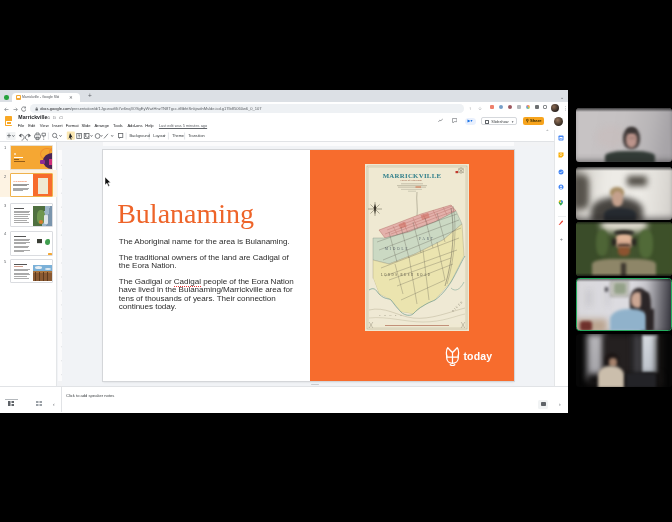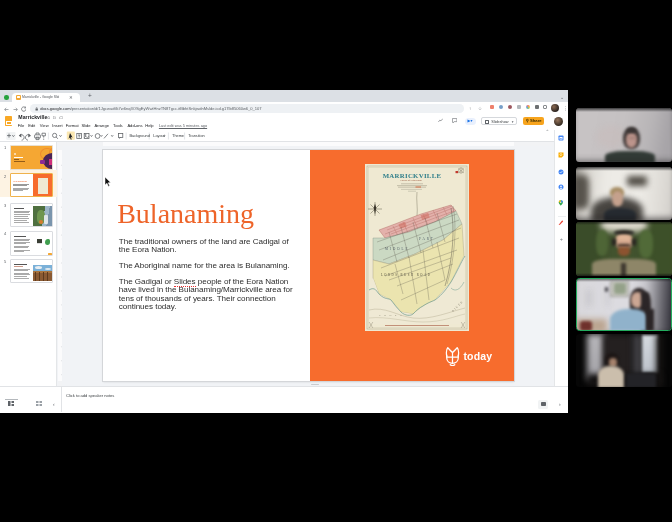--- a/index.html
+++ b/index.html
@@ -286,23 +286,23 @@
               <line x1="3" y1="215" x2="4.5" y2="215"></line>
               <line x1="3" y1="229" x2="4.5" y2="229"></line>
           </g>
         </svg>
       </div>
       <div class="abs" style="left:253px;top:241.5px;width:8px;height:1.6px;border-radius:1px;background:#c9ccd0"></div>
       <div id="slide">
         <div id="orangep"></div>
         <div id="btitle">Bulanaming</div>
         <div id="btext">
+          <div class="pg">The Aboriginal name for the area is Bulanaming.</div>
           <div class="pg">The traditional owners of the land are Cadigal of<br>the Eora Nation.</div>
-          <div class="pg">The Aboriginal name for the area is Bulanaming.</div>
-          <div class="pg">The Gadigal or <span class="sqg">Slides</span> people of the Eora Nation<br>have lived in the Bulanaming/Marrickville area for<br>tens of thousands of years. Their connection<br>continues today.</div>
+          <div class="pg">The Gadigal or <span class="sqg">Cadigal</span> people of the Eora Nation<br>have lived in the Bulanaming/Marrickville area for<br>tens of thousands of years. Their connection<br>continues today.</div>
         </div>
         <svg id="map" viewBox="0 0 104 167">
           <rect x="0" y="0" width="104" height="167" fill="#efe9d2"></rect>
           <rect x="2" y="2" width="100" height="163" fill="none" stroke="#b5ad92" stroke-width=".6"></rect>
           <rect x="3.5" y="3.5" width="97" height="160" fill="none" stroke="#cfc8ae" stroke-width=".4"></rect>
           <text x="47" y="14" font-family="Liberation Serif,serif" font-size="6.8" font-weight="bold" fill="#2e7e8a" text-anchor="middle" letter-spacing=".3">MARRICKVILLE</text>
           <text x="46" y="17.4" font-family="Liberation Serif,serif" font-size="2.6" fill="#9b5a40" text-anchor="middle" font-style="italic">Parish of Petersham</text>
           <g stroke="#8f8a79" stroke-width=".45">
             <line x1="36" y1="19.8" x2="58" y2="19.8"></line>
               <line x1="32" y1="21.6" x2="62" y2="21.6"></line>

